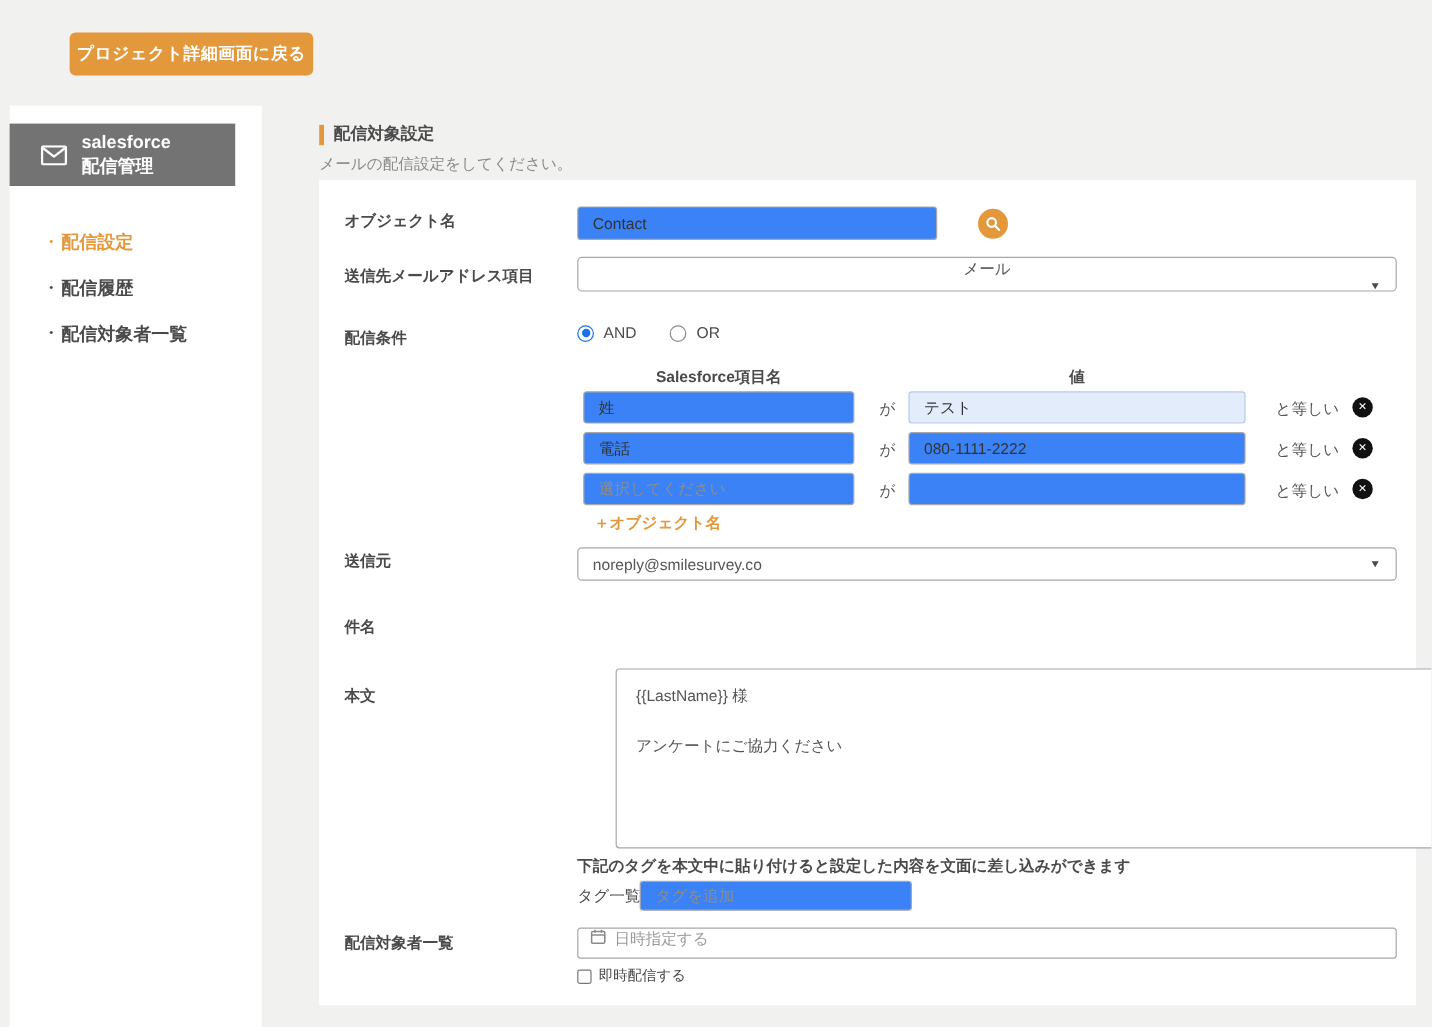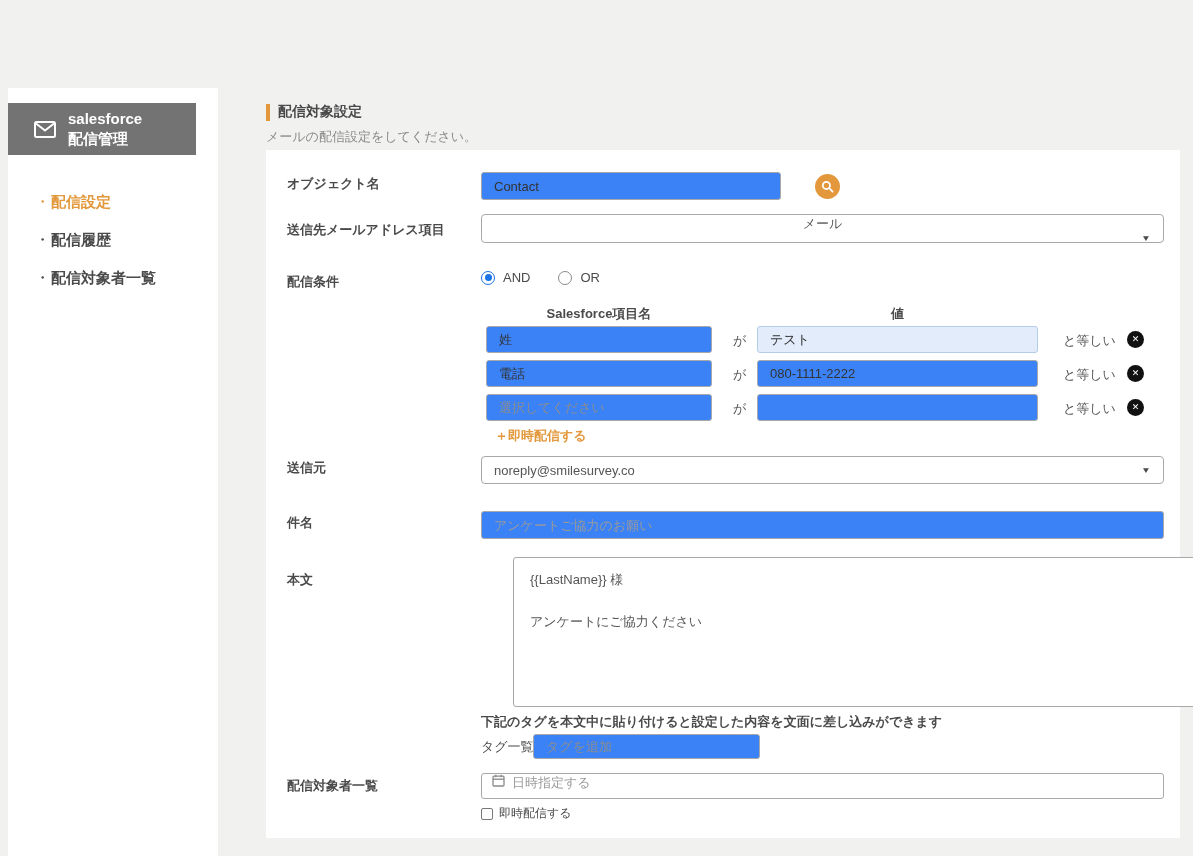--- a/index.html
+++ b/index.html
@@ -265,20 +265,21 @@
     border-radius: 2px;
     background: #fff;
     display: inline-block;
   }
 </style>
 </head>
 <body>
 
 <div class="screen">
 
+  <button class="back-btn">プロジェクト詳細画面に戻る</button>
 
   <aside class="sidebar">
     <div class="sidebar-header">
       <span class="mail-icon">
         <svg width="22" height="17" viewBox="0 0 22 17" fill="none">
           <rect x="1" y="1" width="20" height="15" rx="1.5" stroke="#ffffff" stroke-width="2"></rect>
           <path d="M2 2.5 L11 9.5 L20 2.5" stroke="#ffffff" stroke-width="2" fill="none"></path>
         </svg>
       </span>
       <span class="sidebar-title">
@@ -361,30 +362,29 @@
     </button>
 
     <input class="tinput cond-input" style="left: 220px; top: 244px; width: 226px;" placeholder="選択してください">
     <span class="cond-text" style="left:467px; top:250px;">が</span>
     <input class="tinput cond-input" style="left: 491px; top: 244px; width: 281px;" value="">
     <span class="cond-text" style="left:797px; top:250px;">と等しい</span>
     <button class="remove-btn" style="left:861px; top:249px;">
       <span>✕</span>
     </button>
 
-    <a class="add-link" style="left:229px; top:277px;">＋即時配信する</a>
+    <a class="add-link" style="left:229px; top:277px;">＋オブジェクト名</a>
 
     <div class="flabel" style="left:21px; top:309px;">送信元</div>
     <div class="select-box" style="left:215px; top:306px; width:683px; height:28px;">
       <span>noreply@smilesurvey.co</span>
       <span class="sel-arrow">▼</span>
     </div>
 
     <div class="flabel" style="left:21px; top:364px;">件名</div>
-    <input class="tinput soft" style="left: 215px; top: 361px; width: 683px; height: 28px;" placeholder="アンケートご協力のお願い">
 
     <div class="flabel" style="left:21px; top:421px;">本文</div>
     <textarea class="body-textarea" style="left: 215px; top: 407px; width: 683px; height: 150px;">{{LastName}} 様
 
 アンケートにご協力ください</textarea>
 
     <div class="tag-note" style="left:215px; top:563px;">下記のタグを本文中に貼り付けると設定した内容を文面に差し込みができます</div>
     <div class="tag-label" style="left:215px; top:588px;">タグ一覧</div>
     <input class="tinput" style="left: 267px; top: 584px; width: 227px; height: 25px;" placeholder="タグを追加">
 

